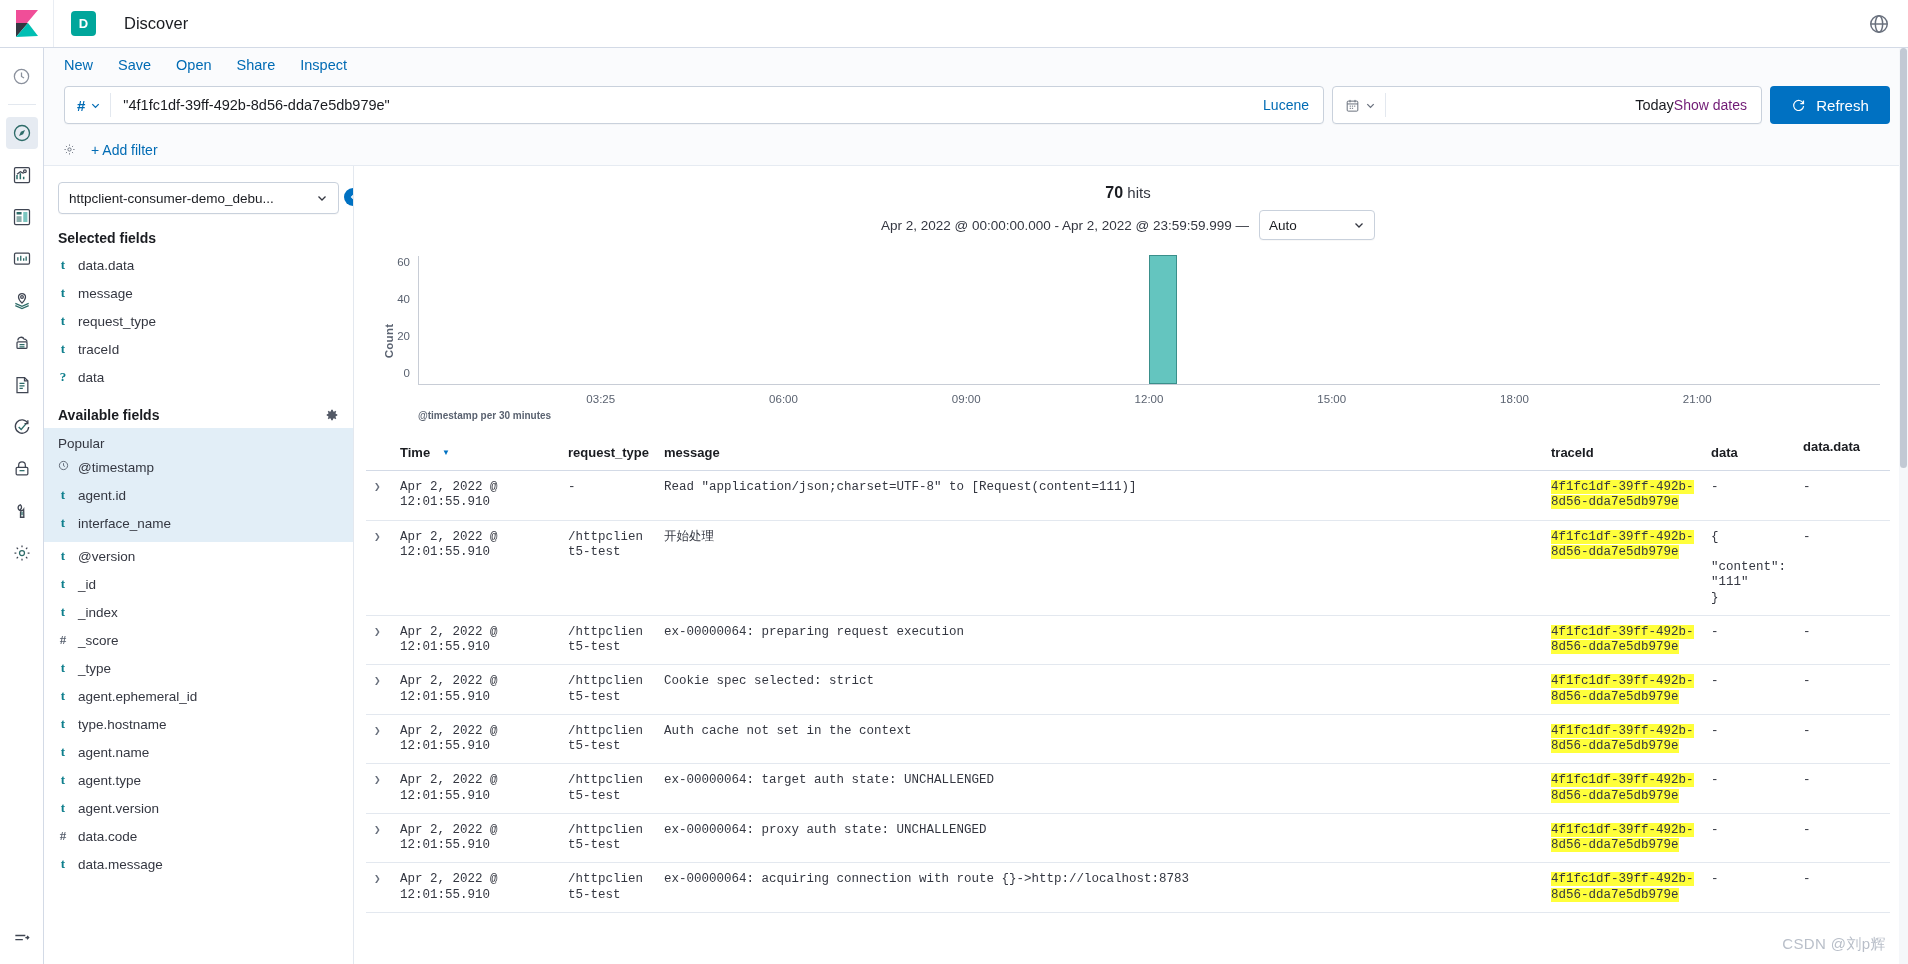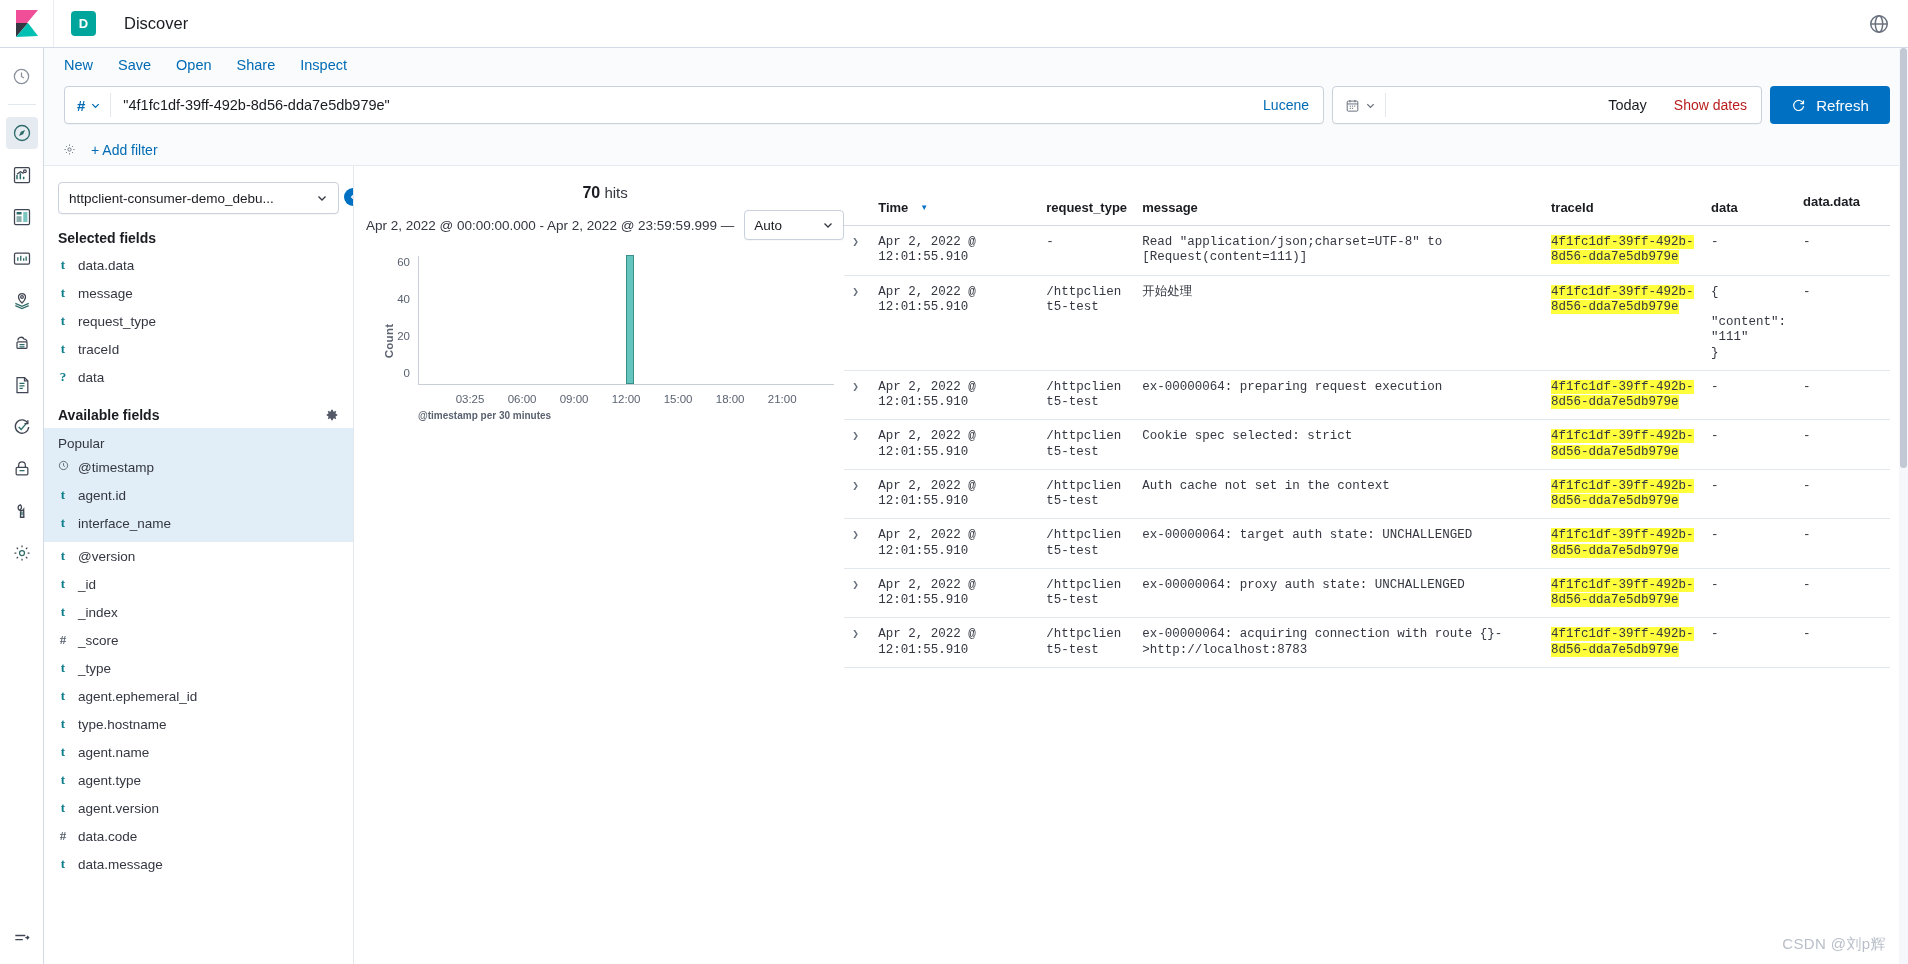--- a/index.html
+++ b/index.html
@@ -80,21 +80,21 @@
 
   .qb-date {
     width: 430px; height: 38px; background: #fff; border: 1px solid #c9d1dc; border-radius: 4px;
     display: flex; align-items: center; box-shadow: 0 1px 1px rgba(0,0,0,.03);
   }
   .qb-cal {
     display: flex; align-items: center; gap: 5px; padding: 0 9px 0 12px;
     color: #69707d; height: 24px; border-right: 1px solid #e3e8ef;
   }
   .qb-today { flex: 1; font-size: 14.5px; color: #1a1c21; padding-left: 13px; text-align: right; }
-  .qb-showdates { font-size: 14px; color: #b91c1c; padding-right: 14px; cursor: pointer; margin-left: 27px; }
+  .qb-showdates { font-size: 14px; color: #701a75; padding-right: 14px; cursor: pointer; }
 
   .btn-refresh {
     height: 38px; min-width: 120px; background: #0071c2; color: #fff; border: 0;
     border-radius: 4px; font-size: 15px; display: flex; align-items: center;
     justify-content: center; gap: 10px; cursor: pointer;
     font-family: "Liberation Sans", sans-serif; padding: 0 18px;
   }
 
   .filterbar {
     height: 32px; display: flex; align-items: center; gap: 14px;
@@ -134,32 +134,32 @@
   .ftype.num { color: #5a6270; }
   .fname { color: #343741; }
 
   .collapse-handle {
     position: absolute; right: -9px; top: 22px; width: 18px; height: 18px;
     border-radius: 50%; background: #0071c2; color: #fff; display: flex;
     align-items: center; justify-content: center; font-size: 9px; z-index: 5;
   }
 
   
-  .docpane { flex: 1; min-width: 0; display: flex; flex-direction: row;
+  .docpane { flex: 1; min-width: 0; display: flex; flex-direction: column;
              padding: 14px 18px 12px 12px; overflow: hidden; }
   .hist-card { background: #fff; }
   .hits-line { text-align: center; font-size: 15px; padding-top: 4px; }
   .hits-num { font-weight: 700; font-size: 16px; color: #1a1c21; }
   .hits-word { color: #343741; }
   .range-line {
     display: flex; align-items: center; justify-content: center; gap: 10px;
     margin-top: 8px; font-size: 13.5px; color: #343741;
   }
   .interval-select {
-    width: 100px; height: 30px; border: 1px solid #c9d1dc; border-radius: 4px;
+    width: 116px; height: 30px; border: 1px solid #c9d1dc; border-radius: 4px;
     background: #fff; display: flex; align-items: center; padding: 0 9px;
     font-size: 13.5px; color: #1a1c21; box-shadow: 0 1px 1px rgba(0,0,0,.03);
   }
   .interval-select .spacer { flex: 1; }
 
   .chart-wrap { height: 175px; position: relative; margin-top: 10px; }
   .ylabel {
     position: absolute; left: 6px; top: 52%; transform: translateY(-50%) rotate(-90deg);
     font-size: 11.5px; font-weight: 700; color: #5a6270; letter-spacing: .3px;
   }

